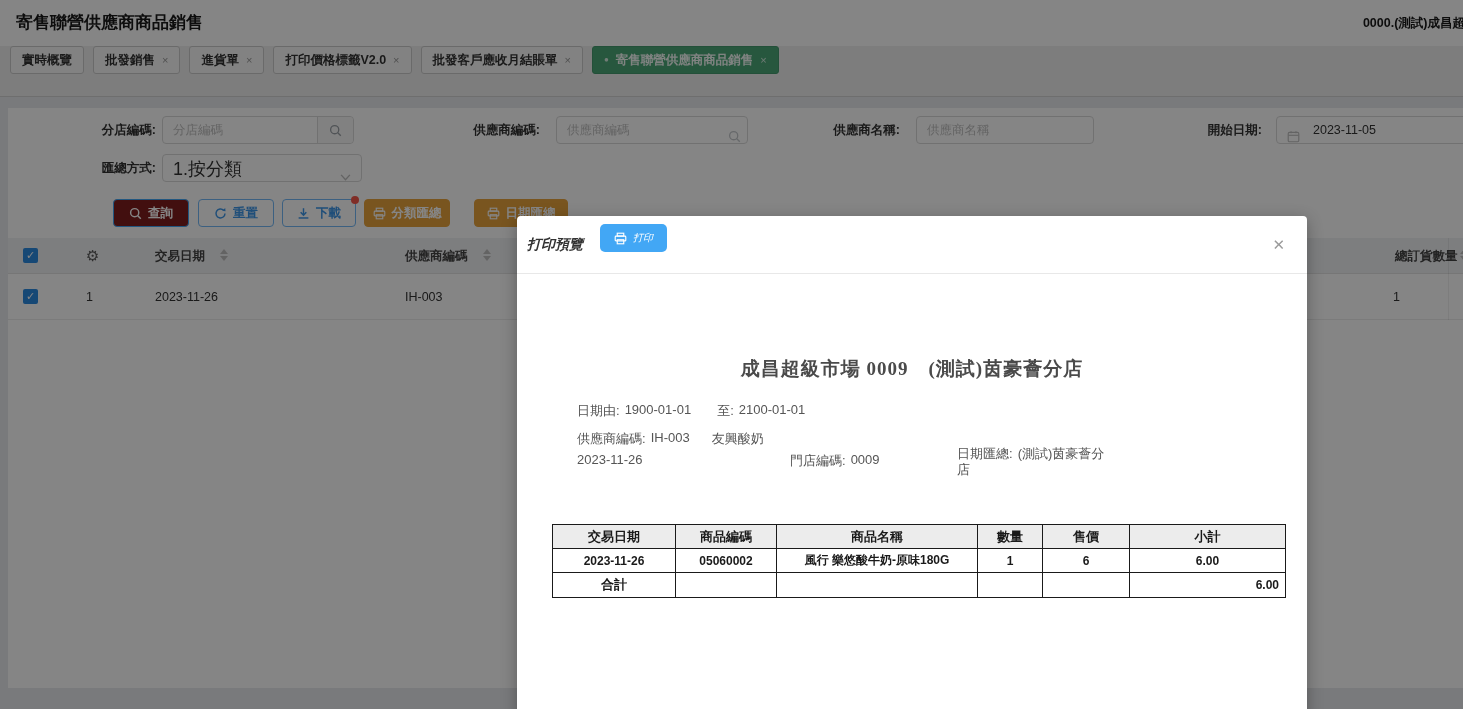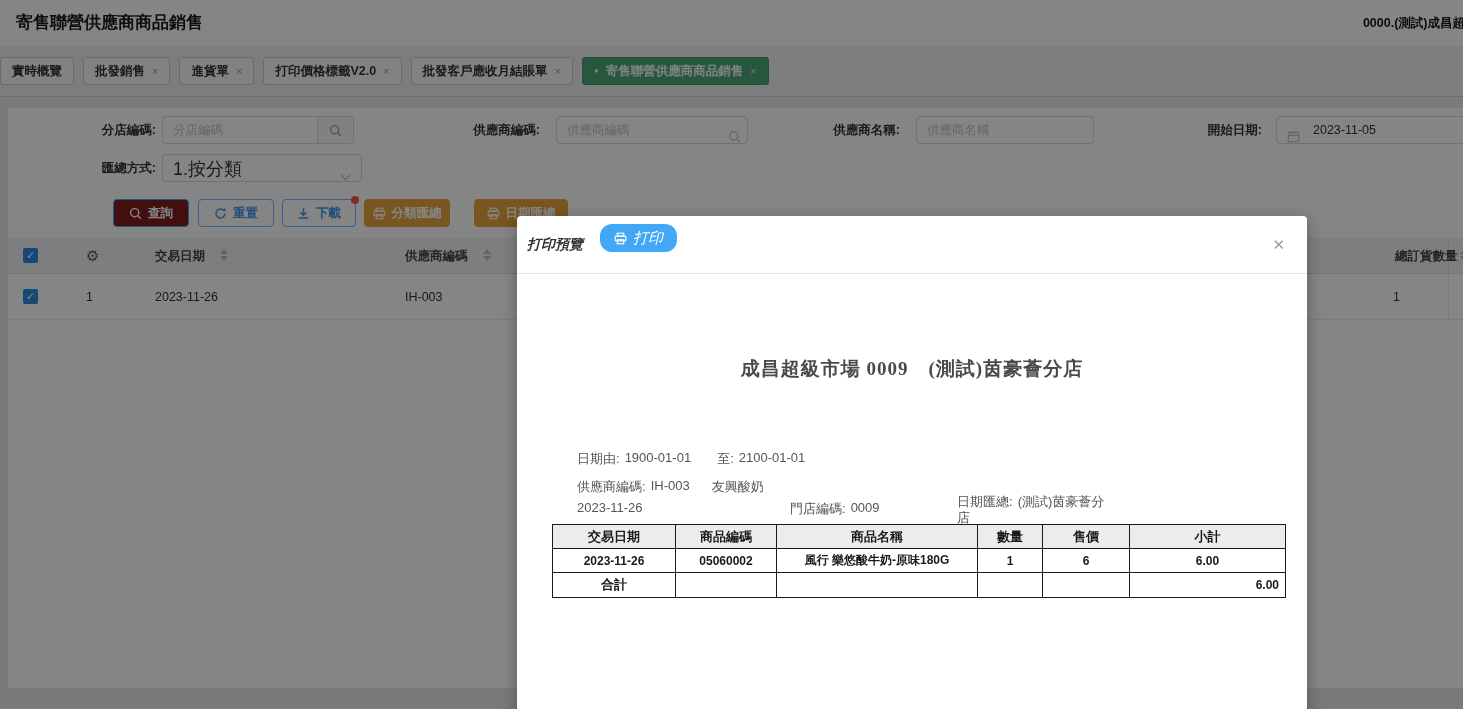--- a/index.html
+++ b/index.html
@@ -6,21 +6,21 @@
   html,body { width:1463px; height:709px; overflow:hidden; }
   body { font-family:"Liberation Sans","DejaVu Sans",sans-serif; background:#e8eaed; position:relative; color:#333; }
 
   
   .app { position:absolute; inset:0; }
 
   .app-header { position:absolute; top:0; left:0; right:0; height:46px; background:#fff; }
   .app-title { position:absolute; left:16px; top:11px; font-size:17px; font-weight:bold; font-family:"Liberation Serif","DejaVu Serif",serif; color:#1a1a1a; }
   .app-account { position:absolute; right:-2px; top:15px; font-size:12.5px; font-weight:bold; color:#1a1a1a; white-space:nowrap; }
 
-  .tabbar { position:absolute; top:46px; left:0; right:0; height:51px; background:#f0f0f0; border-bottom:1px solid #d4d4d4; display:flex; align-items:center; gap:9px; }
+  .tabbar { position:absolute; top:46px; left:0; right:0; height:51px; background:#f0f0f0; border-bottom:1px solid #d4d4d4; display:flex; padding-left:10px; gap:9px; }
   .tab { height:28px; display:flex; align-items:center; gap:7px; padding:0 11px; background:#fafafa; border:1px solid #ccc; border-radius:3px; font-size:12.5px; font-weight:600; color:#333; cursor:pointer; white-space:nowrap; }
   .tab .tab-close { font-size:11px; color:#999; font-weight:400; }
   .tab.active { background:#4ca878; border-color:#44996d; color:rgba(255,255,255,0.95); }
   .tab.active .tab-close { color:rgba(255,255,255,0.75); }
   .tab .live-dot { font-size:8px; color:rgba(255,255,255,0.8); line-height:1; }
 
   .content { position:absolute; top:98px; left:0; right:0; bottom:0; background:#e8eaed; }
   .card { position:absolute; top:10px; left:8px; right:-6px; height:580px; background:#fff; }
 
   
@@ -51,26 +51,26 @@
   .sorter { position:absolute; display:flex; flex-direction:column; gap:2px; cursor:pointer; }
   .caret-up { width:0; height:0; border-left:4px solid transparent; border-right:4px solid transparent; border-bottom:5px solid #bfbfbf; }
   .caret-dn { width:0; height:0; border-left:4px solid transparent; border-right:4px solid transparent; border-top:5px solid #bfbfbf; }
   .v-sep { position:absolute; top:130px; height:82px; left:1440px; width:1px; background:rgba(0,0,0,0.06); }
 
   
   .mask { position:absolute; inset:0; background:rgba(0,0,0,0.48); z-index:50; }
   .modal { position:absolute; left:517px; top:216px; width:790px; height:500px; background:#fff; border-radius:4px 4px 0 0; box-shadow:0 4px 16px rgba(0,0,0,0.3); z-index:60; }
   .modal-header { position:relative; height:58px; border-bottom:1px solid #e8e8e8;font-style:italic; }
   .modal-title { position:absolute; left:10px; top:20px; font-size:14px; font-weight:bold; color:#333; }
-  .print-btn { position:absolute; left:83px; top:8px; height:28px; padding:0 14px; background:#42a7f5; border-radius:12px; color:#fff; font-size:15px; display:flex; align-items:center; gap:6px; cursor:pointer; }
+  .print-btn { position:absolute; left:83px; top:8px; height:28px; padding:0 14px; background:#42a7f5; border-radius:5px; color:#fff; font-size:10px; display:flex; align-items:center; gap:6px; cursor:pointer; }
   .modal-close { position:absolute; right:22px; top:20px; font-size:15px; color:#9b9b9b; cursor:pointer; }
 
   .doc { position:absolute; left:0; top:58px; right:0; bottom:0; background:#fff; overflow:hidden; }
   .doc-title { position:absolute; top:82px; left:0; right:0; text-align:center; font-family:"Liberation Serif","DejaVu Serif",serif; font-size:19px; font-weight:600; color:#4a4a4a; letter-spacing:1px; }
-  .doc-line { position:absolute; left:60px; font-size:13px; color:#555; display:flex;margin-top:48px; }
+  .doc-line { position:absolute; left:60px; font-size:13px; color:#555; display:flex; }
   .doc-line .lbl { margin-right:5px; }
   .meta1 { top:128px; } .meta1 .gap { width:26px; }
   .meta2 { top:156px; } .meta2 .gap { width:22px; }
   .meta3 { top:176px; left:60px; right:40px; }
   .m3-date { position:absolute; left:0; top:2px; }
   .m3-store { position:absolute; left:213px; top:2px; display:flex; }
   .m3-name { position:absolute; left:380px; top:-4px; width:152px; line-height:1.25; }
 
   .doc-table { position:absolute; left:35px; top:250px; width:733px; border-collapse:collapse; table-layout:fixed; }
   .doc-table td { border:1px solid #1a1a1a; text-align:center; padding:0; height:23px; font-size:12px; font-weight:bold; color:#1a1a1a; overflow:hidden; white-space:nowrap; }

